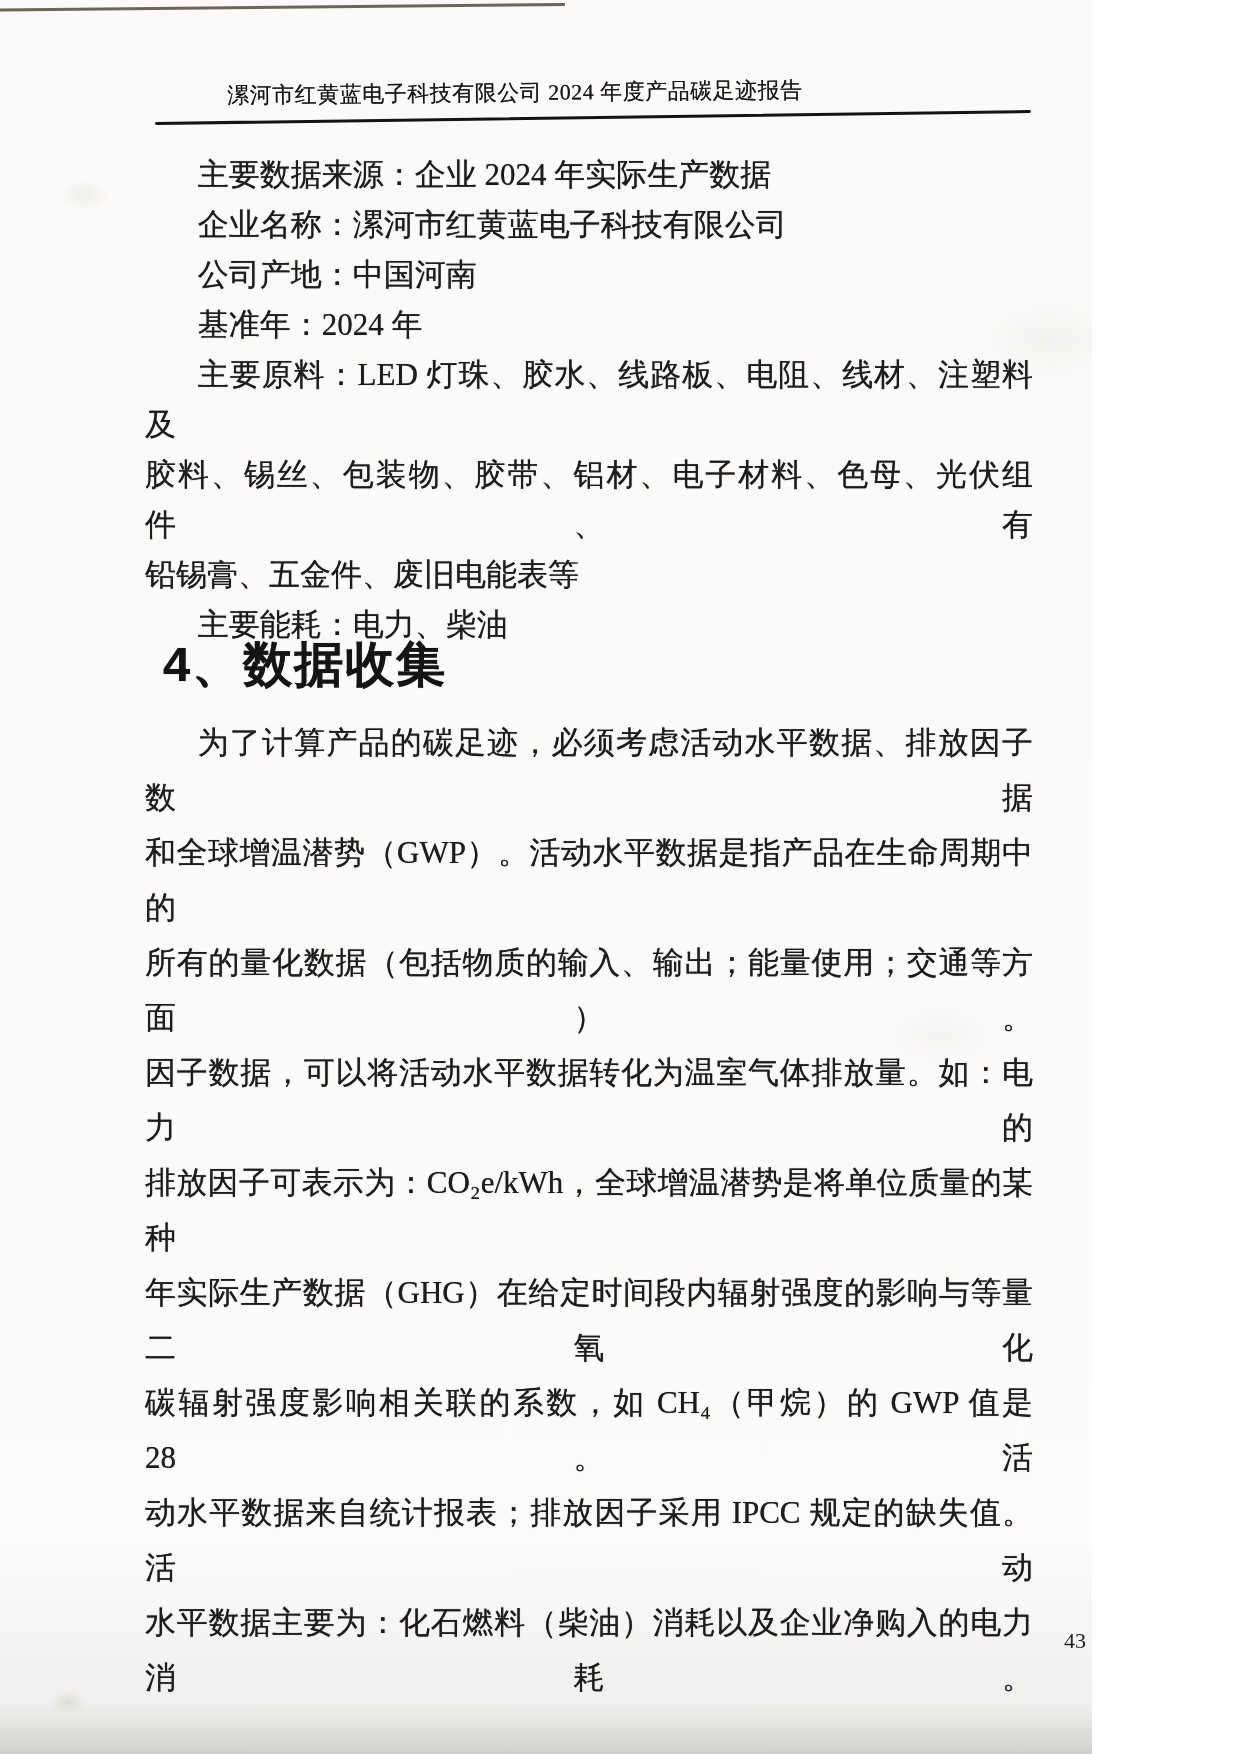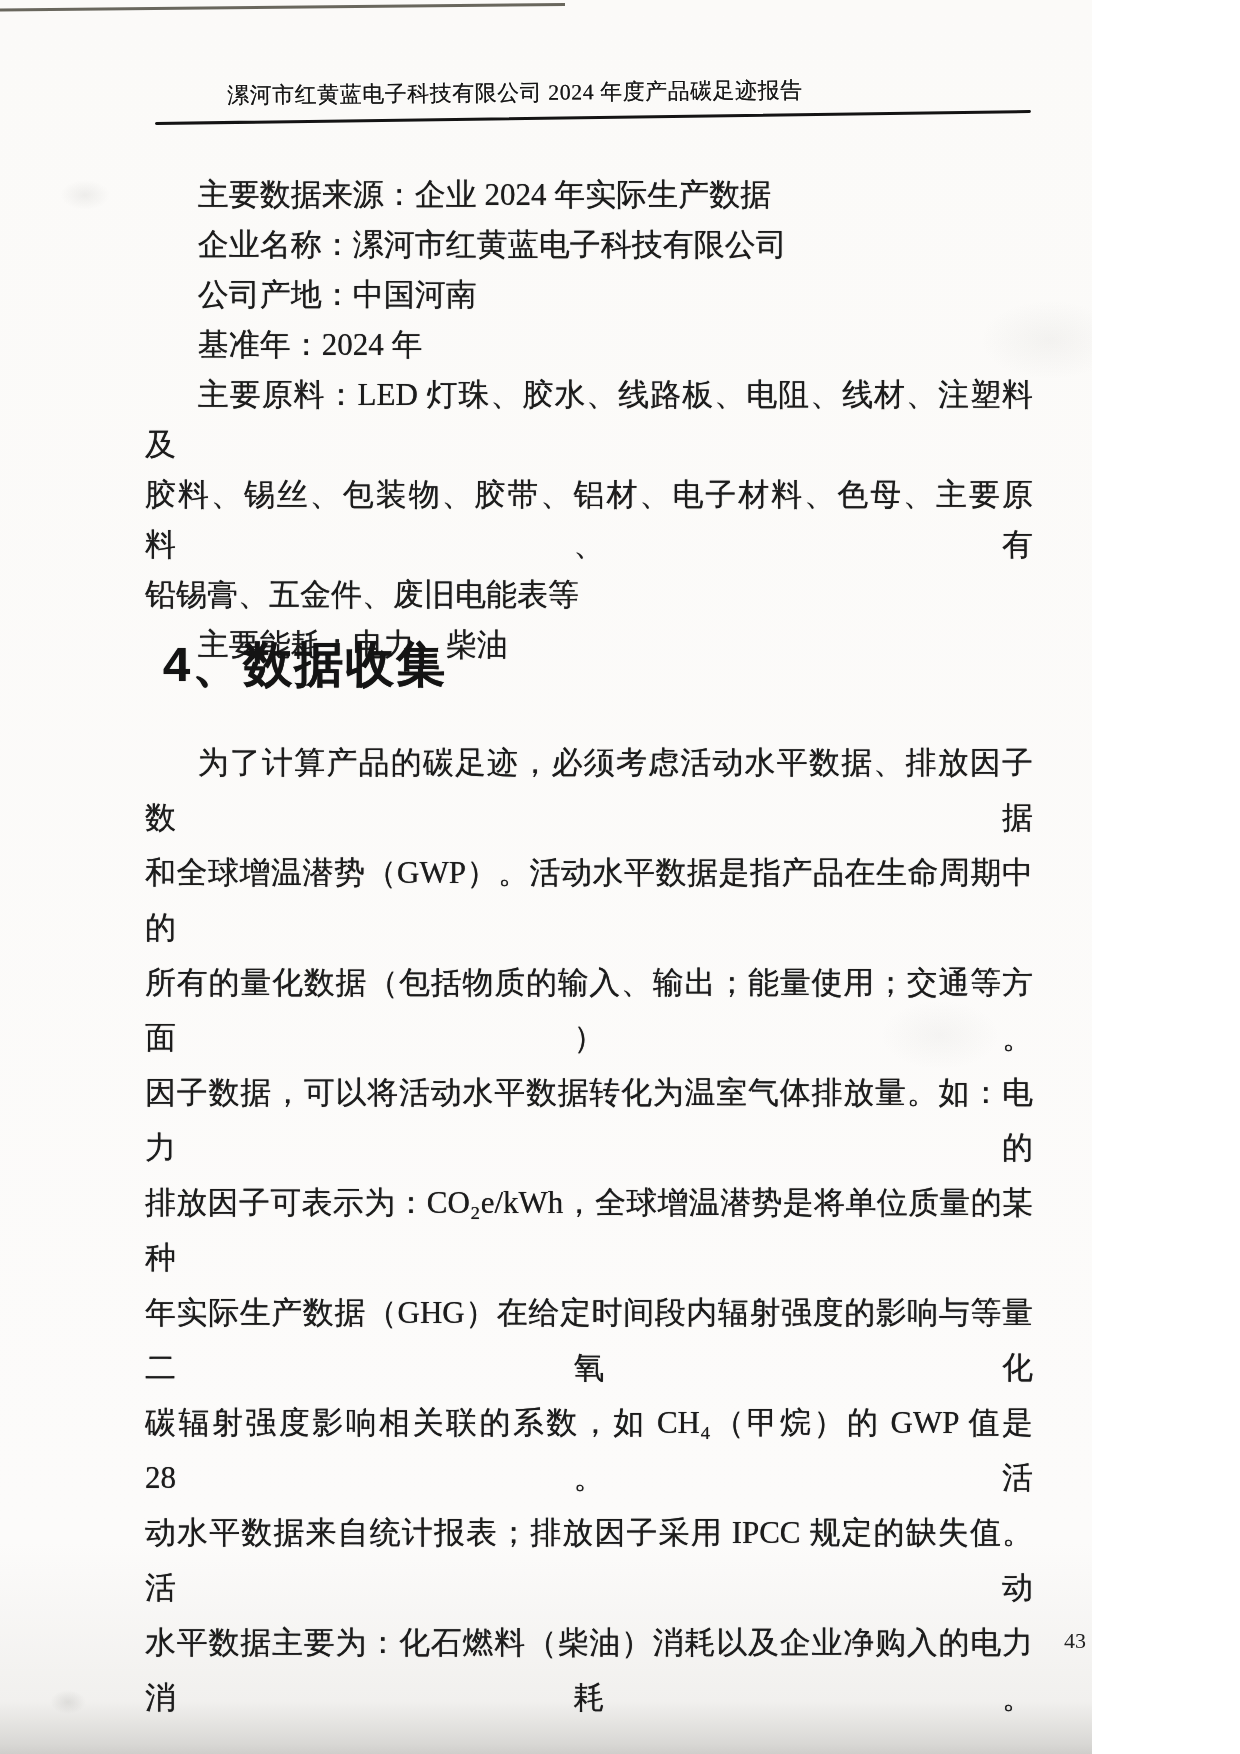--- a/index.html
+++ b/index.html
@@ -33,21 +33,20 @@
     background:#141414;
     transform:rotate(-0.78deg);
     transform-origin:left center;
     border-radius:2px;
   }
   
   .tblock{
     position:absolute;left:145px;width:888px;
     font-size:31px;
     text-shadow:0 0 .7px rgba(15,15,15,.8);
-    margin-top:20px;
   }
   .info{top:150px;line-height:50px;}
   .para{top:715px;line-height:55px;}
   .tline{white-space:nowrap;text-align:left;}
   .tline.full{white-space:normal;text-align:justify;text-align-last:justify;}
   .tline.indent{text-indent:1.7em;}
   .sec-heading{
     position:absolute;left:163px;top:632px;
     font-size:49px;font-weight:bold;
     font-family:"Liberation Sans","DejaVu Sans",sans-serif;
@@ -77,21 +76,21 @@
 
   <div class="hdr">漯河市红黄蓝电子科技有限公司 2024 年度产品碳足迹报告</div>
   <div class="hdr-rule"></div>
 
   <div class="tblock info">
       <div class="tline indent">主要数据来源：企业 2024 年实际生产数据</div>
       <div class="tline indent">企业名称：漯河市红黄蓝电子科技有限公司</div>
       <div class="tline indent">公司产地：中国河南</div>
       <div class="tline indent">基准年：2024 年</div>
       <div class="tline indent full">主要原料：LED 灯珠、胶水、线路板、电阻、线材、注塑料及</div>
-      <div class="tline full">胶料、锡丝、包装物、胶带、铝材、电子材料、色母、主要原料、有</div>
+      <div class="tline full">胶料、锡丝、包装物、胶带、铝材、电子材料、色母、光伏组件、有</div>
       <div class="tline">铅锡膏、五金件、废旧电能表等</div>
       <div class="tline indent">主要能耗：电力、柴油</div>
     </div>
 
   <div class="sec-heading">4、数据收集</div>
 
   <div class="tblock para">
       <div class="tline indent full">为了计算产品的碳足迹，必须考虑活动水平数据、排放因子数据</div>
       <div class="tline full">和全球增温潜势（GWP）。活动水平数据是指产品在生命周期中的</div>
       <div class="tline full">所有的量化数据（包括物质的输入、输出；能量使用；交通等方面）。</div>

